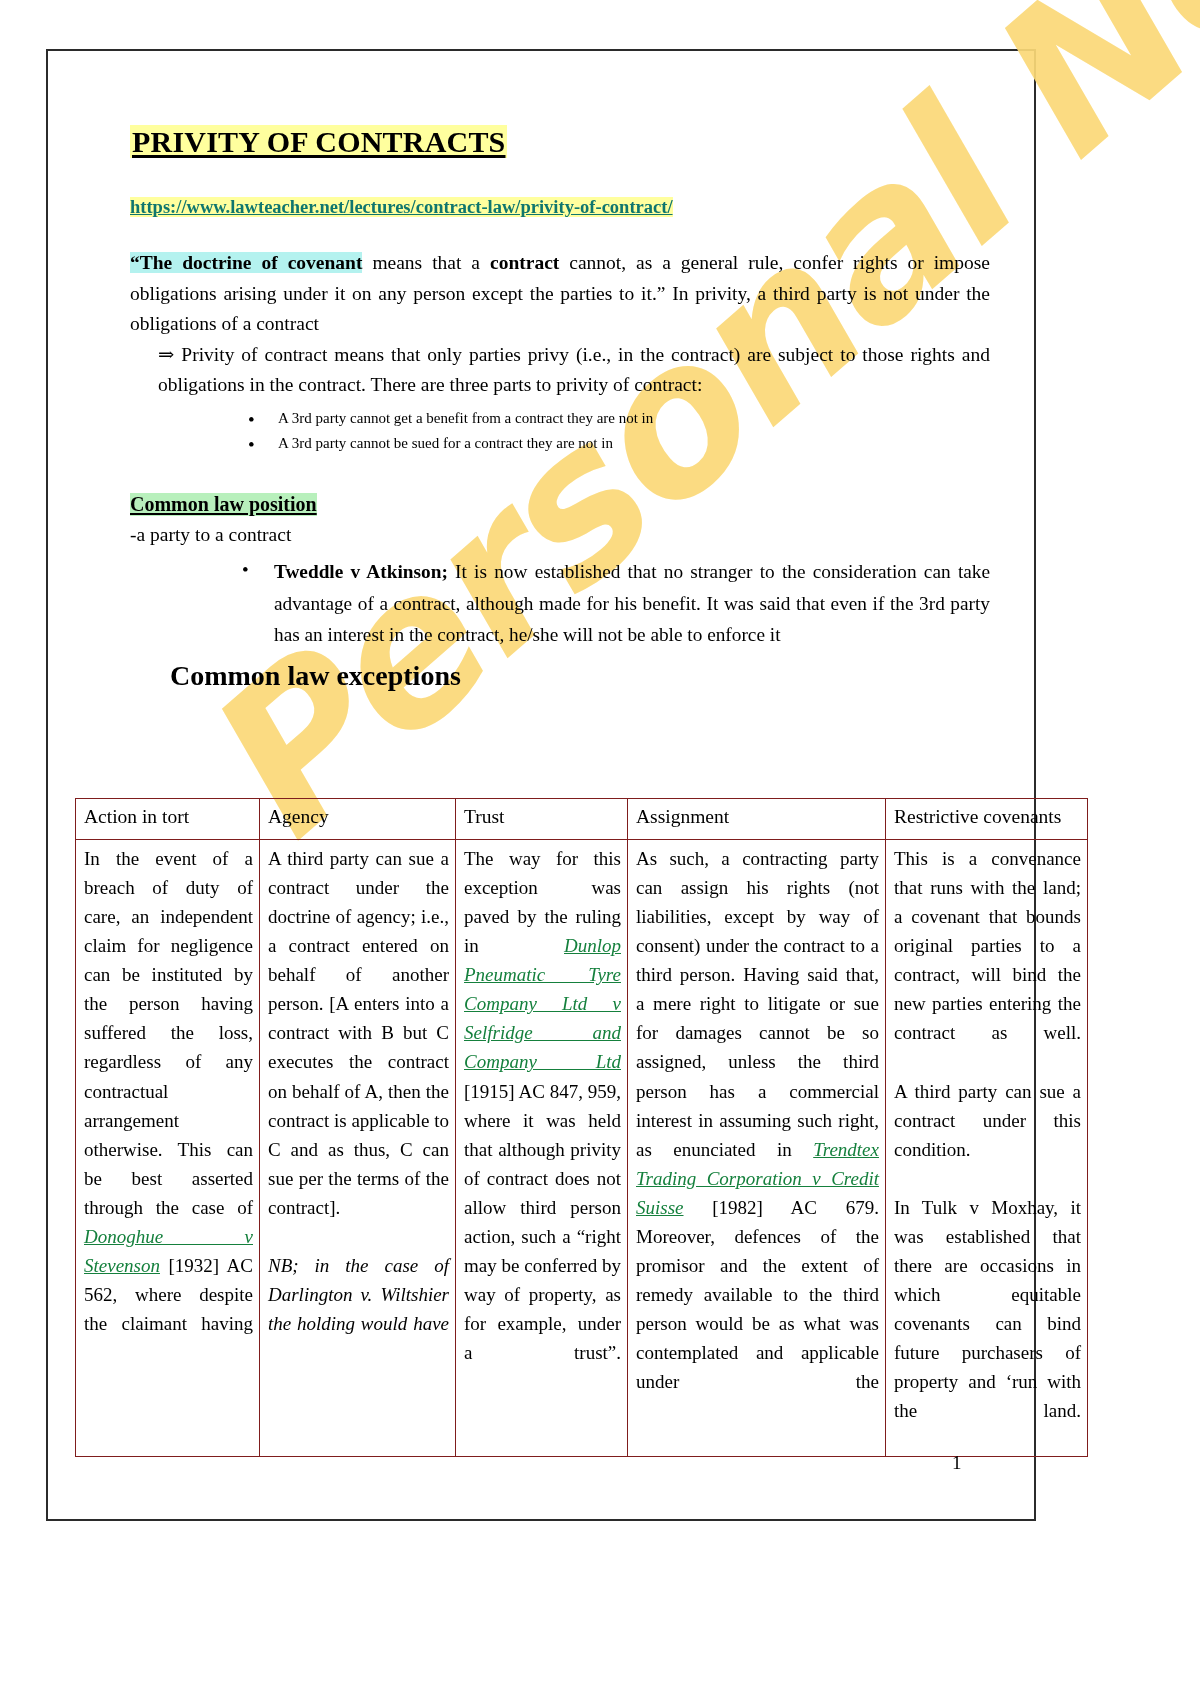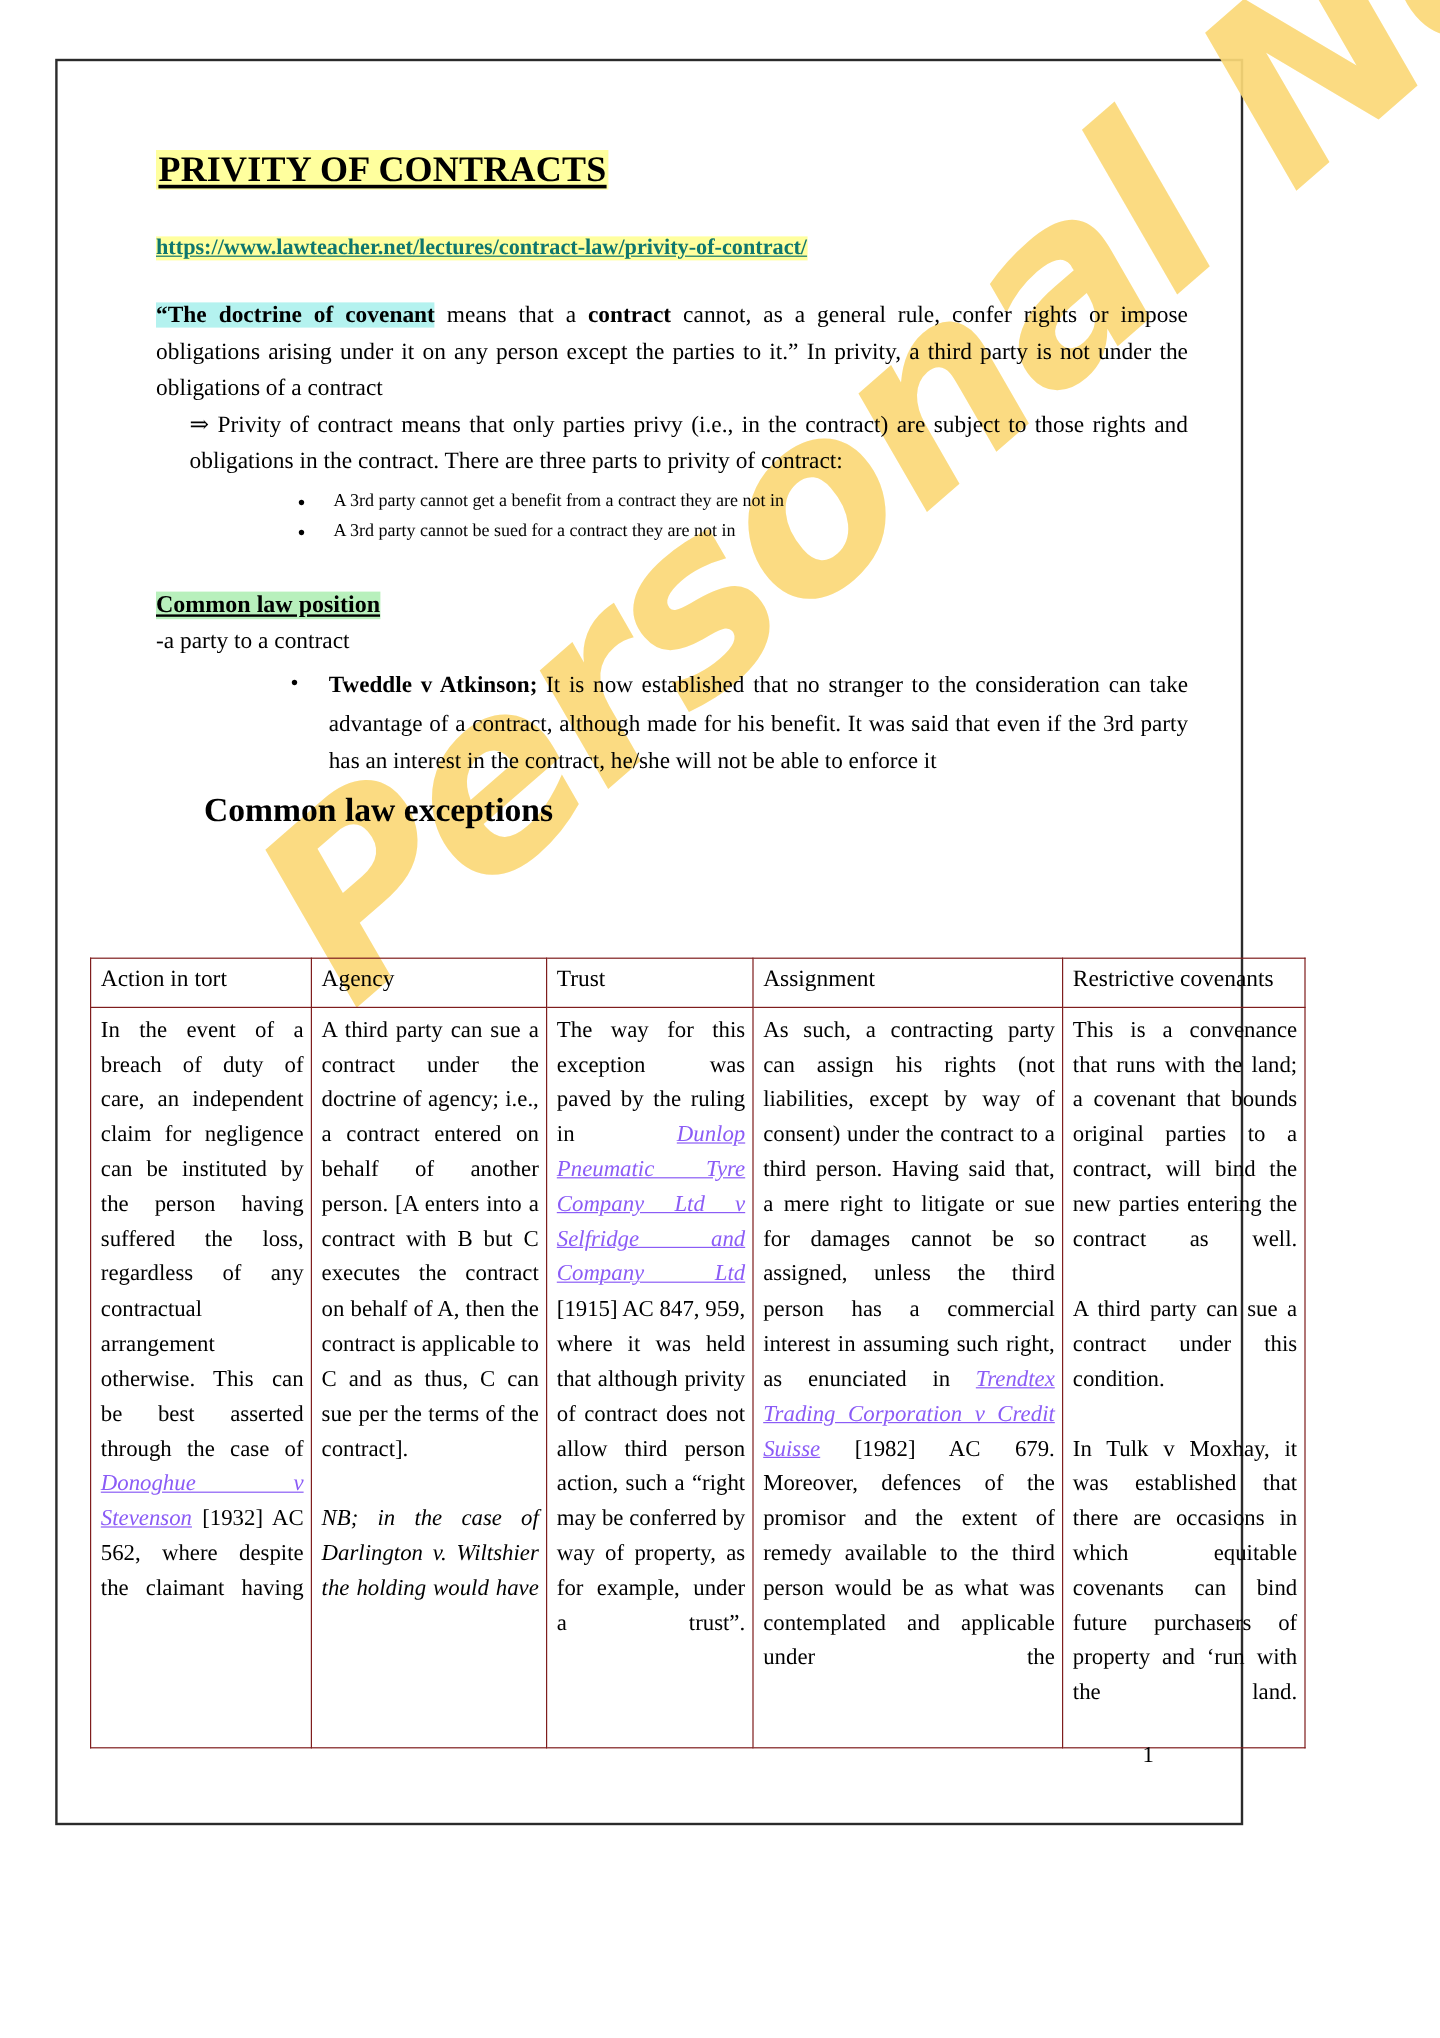--- a/index.html
+++ b/index.html
@@ -190,21 +190,21 @@
   #exceptions-table td {
     font-size: 19px;
     line-height: 1.53;
     text-align: justify;
     text-justify: inter-word;
     height: 596px;
   }
   #exceptions-table td p { margin: 0; }
   #exceptions-table td .it { font-style: italic; }
   #exceptions-table td a.cite {
-    color: #8b5cf6;
+    color: #15803d;
     font-style: italic;
     text-decoration: underline;
   }
   
   .jall { text-align: justify; }
   .jall::after {
     content: "";
     display: inline-block;
     width: 100%;
   }

